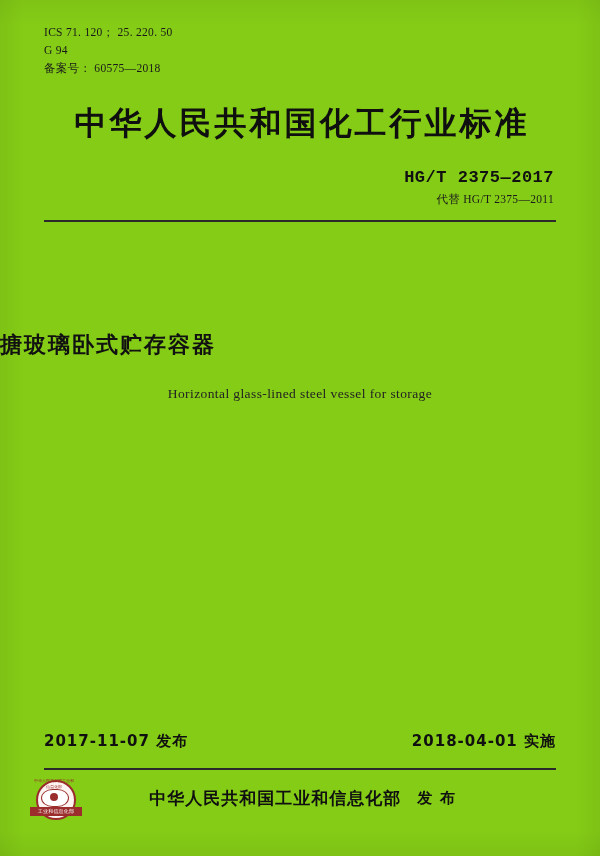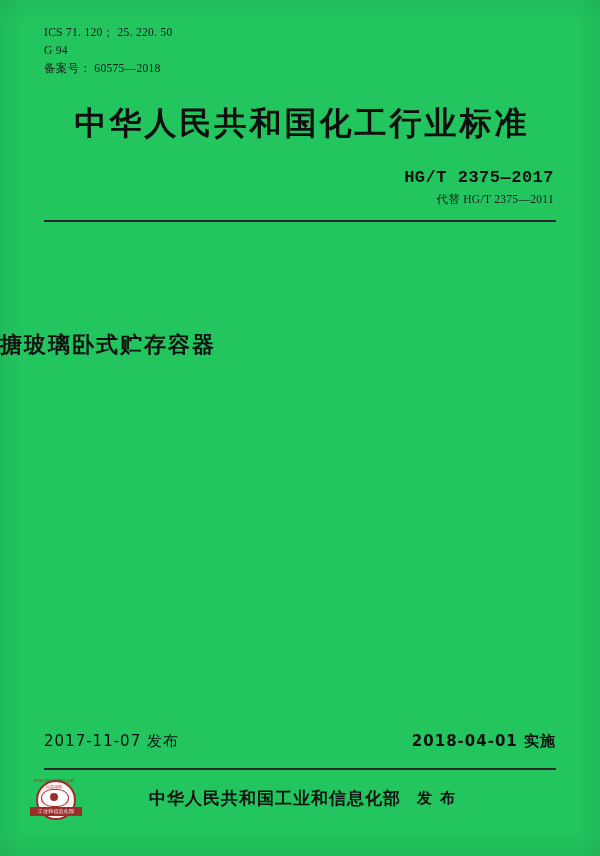--- a/index.html
+++ b/index.html
@@ -14,21 +14,21 @@
     font-family: "Liberation Sans", sans-serif;
     color: #1a1a1a;
     overflow: hidden;
   }
 
   .page {
     position: absolute;
     left: 0; top: 0;
     width: 600px;
     height: 856px;
-    background: #22c55e;
+    background: #84cc16;
   }
 
   
   .page::before {
     content: "";
     position: absolute;
     left: 0; top: 0; right: 0; bottom: 0;
     background:
       linear-gradient(to right, rgba(0,0,0,0.05), rgba(0,0,0,0) 4%),
       linear-gradient(to left, rgba(0,0,0,0.05), rgba(0,0,0,0) 4%),
@@ -126,21 +126,21 @@
     letter-spacing: 0.4px;
     color: #222;
   }
 
   
   .date-left {
     position: absolute;
     left: 44px;
     top: 732px;
     font-family: "DejaVu Sans", sans-serif;
-    font-weight: normal;
+    font-weight: bold;
     font-size: 15px;
     letter-spacing: 1px;
     color: #101010;
   }
   .date-right {
     position: absolute;
     right: 44px;
     top: 732px;
     font-family: "DejaVu Sans", sans-serif;
     font-weight: bold;
@@ -168,21 +168,21 @@
   }
   .issuer-text {
     font-family: "DejaVu Sans", sans-serif;
     font-weight: bold;
     font-size: 17px;
     letter-spacing: 1px;
     color: #101010;
     margin-left: 6px;
   }
   .issuer-pub {
-    font-family: Liberation Sans, sans-serif;
+    font-family: Liberation Serif, serif;
     font-weight: bold;
     font-size: 15px;
     letter-spacing: 2px;
     color: #101010;
     margin-left: 16px;
   }
 
   
   .emblem {
     position: absolute;
@@ -252,20 +252,21 @@
 
 
   <div class="main-title">中华人民共和国化工行业标准</div>
 
   <div class="std-no">HG/T 2375—2017</div>
   <div class="std-replace">代替 HG/T 2375—2011</div>
 
   <div class="rule-top"></div>
 
   <div class="doc-title-cn">搪玻璃卧式贮存容器</div>
+  <div class="doc-title-en">Horizontal glass-lined steel vessel for storage</div>
 
   <div class="date-left">2017-11-07 发布</div>
   <div class="date-right">2018-04-01 实施</div>
 
   <div class="rule-bottom"></div>
 
   <div class="emblem">
     <div class="ring"></div>
     <div class="inner"></div>
     <div class="pupil"></div>

